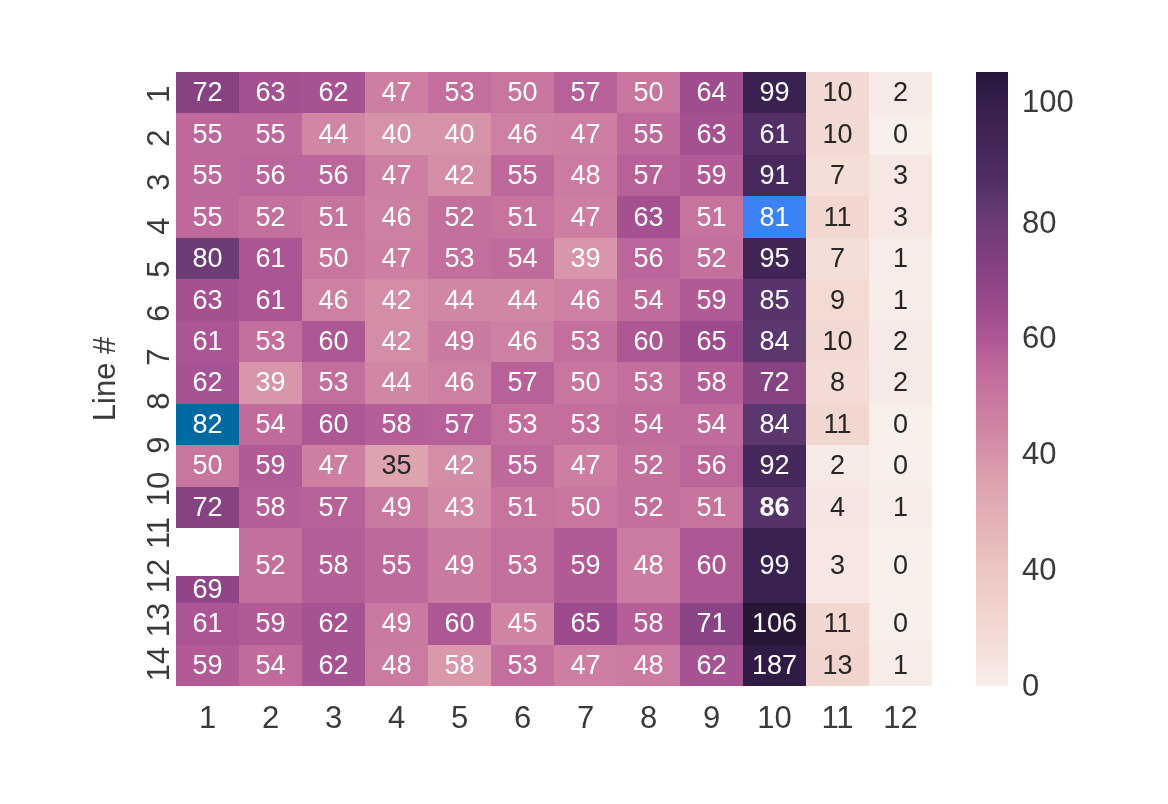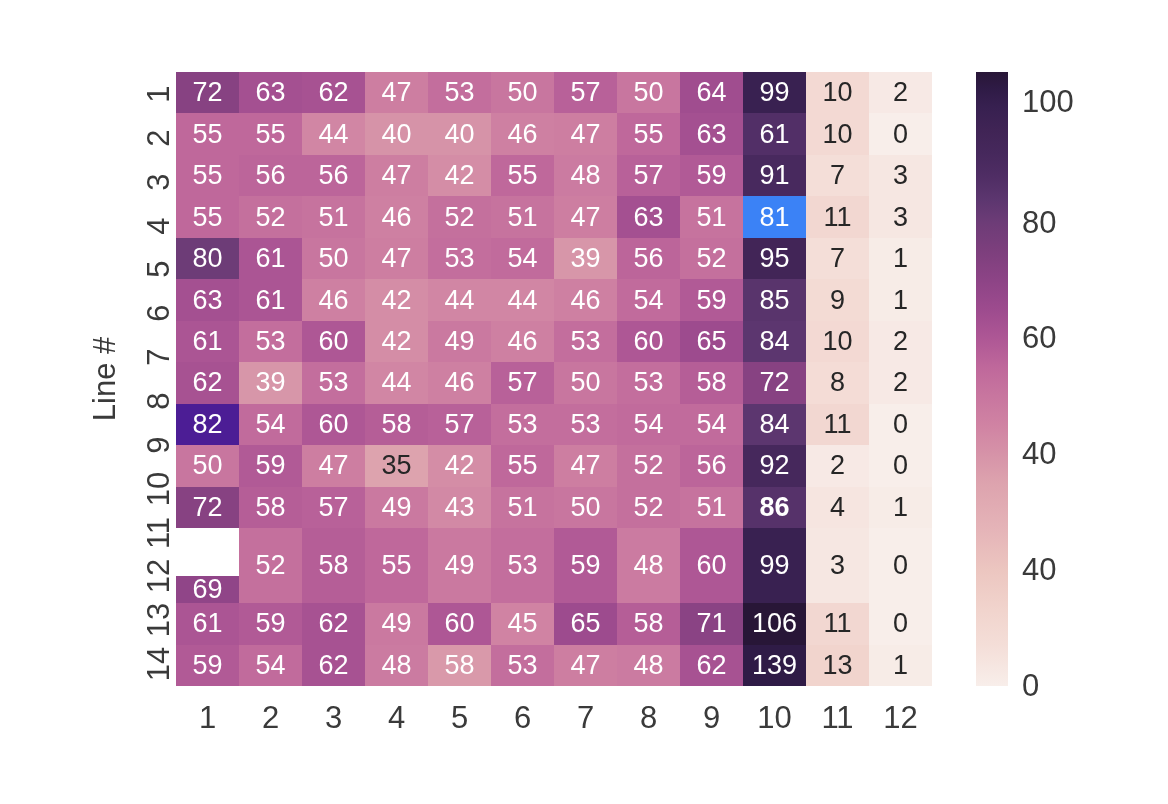--- a/index.html
+++ b/index.html
@@ -210,21 +210,21 @@
       <div class="cell" style="background: rgb(195, 110, 157); color: rgb(255, 255, 255);">53</div>
       <div class="cell" style="background: rgb(209, 134, 164); color: rgb(255, 255, 255);">44</div>
       <div class="cell" style="background: rgb(206, 128, 162); color: rgb(255, 255, 255);">46</div>
       <div class="cell" style="background: rgb(184, 97, 153); color: rgb(255, 255, 255);">57</div>
       <div class="cell" style="background: rgb(200, 118, 159); color: rgb(255, 255, 255);">50</div>
       <div class="cell" style="background: rgb(195, 110, 157); color: rgb(255, 255, 255);">53</div>
       <div class="cell" style="background: rgb(181, 94, 151); color: rgb(255, 255, 255);">58</div>
       <div class="cell" style="background: rgb(135, 66, 130); color: rgb(255, 255, 255);">72</div>
       <div class="cell" style="background: rgb(244, 220, 214); color: rgb(38, 38, 38);">8</div>
       <div class="cell" style="background: rgb(247, 233, 229); color: rgb(38, 38, 38);">2</div>
-      <div class="cell" style="background: #4c1d95; color: rgb(255, 255, 255);">82</div>
+      <div class="cell" style="background: #0369a1; color: rgb(255, 255, 255);">82</div>
       <div class="cell" style="background: rgb(193, 107, 156); color: rgb(255, 255, 255);">54</div>
       <div class="cell" style="background: rgb(174, 87, 149); color: rgb(255, 255, 255);">60</div>
       <div class="cell" style="background: rgb(181, 94, 151); color: rgb(255, 255, 255);">58</div>
       <div class="cell" style="background: rgb(184, 97, 153); color: rgb(255, 255, 255);">57</div>
       <div class="cell" style="background: rgb(195, 110, 157); color: rgb(255, 255, 255);">53</div>
       <div class="cell" style="background: rgb(195, 110, 157); color: rgb(255, 255, 255);">53</div>
       <div class="cell" style="background: rgb(193, 107, 156); color: rgb(255, 255, 255);">54</div>
       <div class="cell" style="background: rgb(193, 107, 156); color: rgb(255, 255, 255);">54</div>
       <div class="cell" style="background: rgb(92, 54, 111); color: rgb(255, 255, 255);">84</div>
       <div class="cell" style="background: rgb(242, 215, 209); color: rgb(38, 38, 38);">11</div>
@@ -279,21 +279,21 @@
       <div class="cell" style="background: rgb(248, 238, 234); color: rgb(38, 38, 38);">0</div>
       <div class="cell" style="background: rgb(177, 90, 150); color: rgb(255, 255, 255);">59</div>
       <div class="cell" style="background: rgb(193, 107, 156); color: rgb(255, 255, 255);">54</div>
       <div class="cell" style="background: rgb(167, 82, 146); color: rgb(255, 255, 255);">62</div>
       <div class="cell" style="background: rgb(203, 123, 161); color: rgb(255, 255, 255);">48</div>
       <div class="cell" style="background: rgb(217, 153, 170); color: rgb(255, 255, 255);">58</div>
       <div class="cell" style="background: rgb(195, 110, 157); color: rgb(255, 255, 255);">53</div>
       <div class="cell" style="background: rgb(205, 126, 161); color: rgb(255, 255, 255);">47</div>
       <div class="cell" style="background: rgb(203, 123, 161); color: rgb(255, 255, 255);">48</div>
       <div class="cell" style="background: rgb(167, 82, 146); color: rgb(255, 255, 255);">62</div>
-      <div class="cell" style="background: rgb(47, 27, 70); color: rgb(255, 255, 255);">139</div>
+      <div class="cell" style="background: rgb(47, 27, 70); color: rgb(255, 255, 255);">187</div>
       <div class="cell" style="background: rgb(241, 212, 205); color: rgb(38, 38, 38);">13</div>
       <div class="cell" style="background: rgb(247, 236, 231); color: rgb(38, 38, 38);">1</div>
     </div>
 
   <div id="x-ticks">
       <div class="x-tick" style="left: 176px;">1</div>
       <div class="x-tick" style="left: 239px;">2</div>
       <div class="x-tick" style="left: 302px;">3</div>
       <div class="x-tick" style="left: 365px;">4</div>
       <div class="x-tick" style="left: 428px;">5</div>

